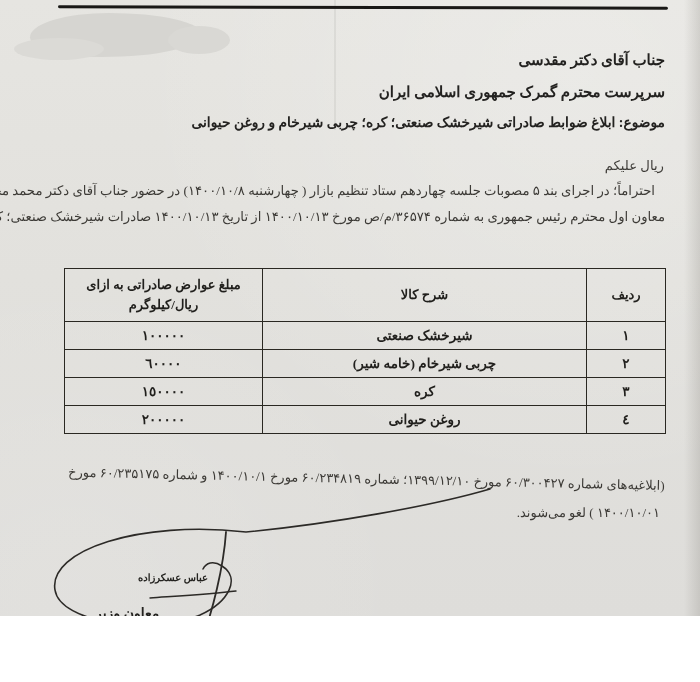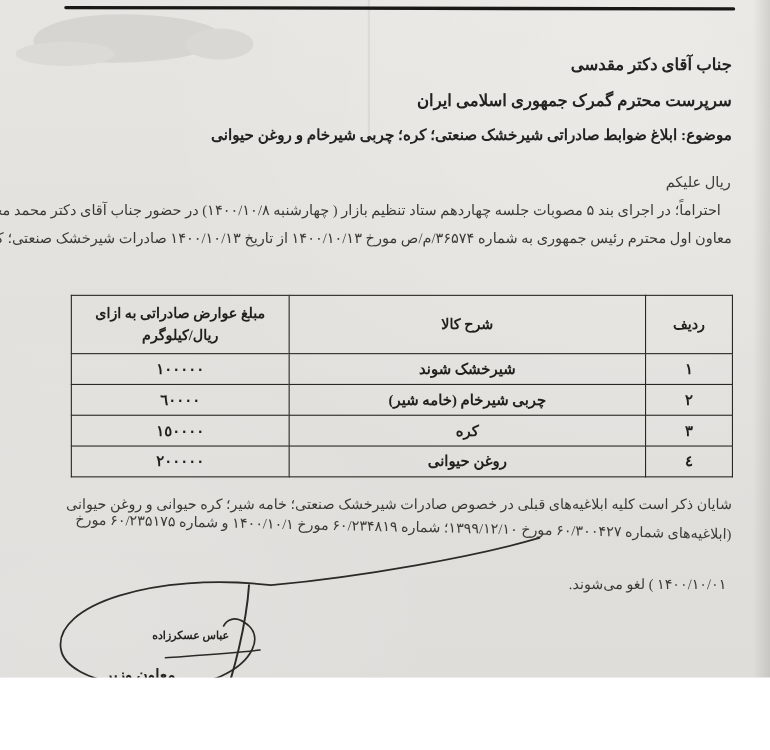--- a/index.html
+++ b/index.html
@@ -59,21 +59,21 @@
   .duty-table tbody td { height:27px; font-size:13.5px; font-weight:bold;margin-top:45px; }
   .col-no { width:70px; }
   .col-item { width:315px; }
   .col-amount { width:189px; }
   .amount-header { white-space:pre-line; line-height:1.55; }
   .amount-cell { font-size:14px; letter-spacing:1.5px; }
 
   .closing-line { font-size:13px; color:#3c3a36; }
   .closing-1 { top:450px; right:35px; }
   .closing-2 { top:477px; right:35px; transform:rotate(1.3deg); transform-origin:right center; }
-  .closing-3 { top:522px; right:40px; }
+  .closing-3 { top:504px; right:40px; }
 
   .sig-name  { position:absolute; top:572px; left:138px; font-size:10px; font-weight:bold; white-space:nowrap; color:#242320; }
   .sig-title { position:absolute; top:605px; left:95px;  font-size:14px;   font-weight:bold; white-space:nowrap; color:#242320; }
 
   .signature-svg { position:absolute; left:0; top:470px; width:520px; height:212px; pointer-events:none; }
   .signature-svg path { fill:none; stroke:#2c2a27; stroke-linecap:round; }
 </style>
 </head>
 <body>
 
@@ -101,42 +101,41 @@
       <tr>
         <th class="col-no">ردیف</th>
         <th class="col-item">شرح کالا</th>
         <th class="col-amount amount-header">مبلغ عوارض صادراتی به ازای
 ریال/کیلوگرم</th>
       </tr>
     </thead>
     <tbody>
       <tr>
         <td>١</td>
-        <td>شیرخشک شوند</td>
+        <td>شیرخشک صنعتی</td>
         <td class="amount-cell">١٠٠٠٠٠</td>
       </tr>
       <tr>
         <td>٢</td>
         <td>چربی شیرخام (خامه شیر)</td>
         <td class="amount-cell">٦٠٠٠٠</td>
       </tr>
       <tr>
         <td>٣</td>
         <td>کره</td>
         <td class="amount-cell">١٥٠٠٠٠</td>
       </tr>
       <tr>
         <td>٤</td>
         <td>روغن حیوانی</td>
         <td class="amount-cell">٢٠٠٠٠٠</td>
       </tr>
     </tbody>
   </table>
 
-  <div class="line closing-line closing-1">شایان ذکر است کلیه ابلاغیه‌های قبلی در خصوص صادرات شیرخشک صنعتی؛ خامه شیر؛ کره حیوانی و روغن حیوانی</div>
   <div class="line closing-line closing-2">(ابلاغیه‌های شماره ۶۰/۳۰۰۴۲۷ مورخ ۱۳۹۹/۱۲/۱۰؛ شماره ۶۰/۲۳۴۸۱۹ مورخ ۱۴۰۰/۱۰/۱ و شماره ۶۰/۲۳۵۱۷۵ مورخ</div>
   <div class="line closing-line closing-3">۱۴۰۰/۱۰/۰۱ ) لغو می‌شوند.</div>
 
   <div class="sig-name">عباس عسکرزاده</div>
   <div class="sig-title">معاون وزیر</div>
 
   <svg class="signature-svg" viewBox="0 0 520 212" xmlns="http://www.w3.org/2000/svg">
 
     <path d="M 490,19 C 432,36 330,54 246,62 C 140,50 48,80 55,120 C 60,153 150,165 200,145 C 229,132 241,108 222,96 C 213,90 206,93 203,99" stroke-width="1.6"></path>
 

